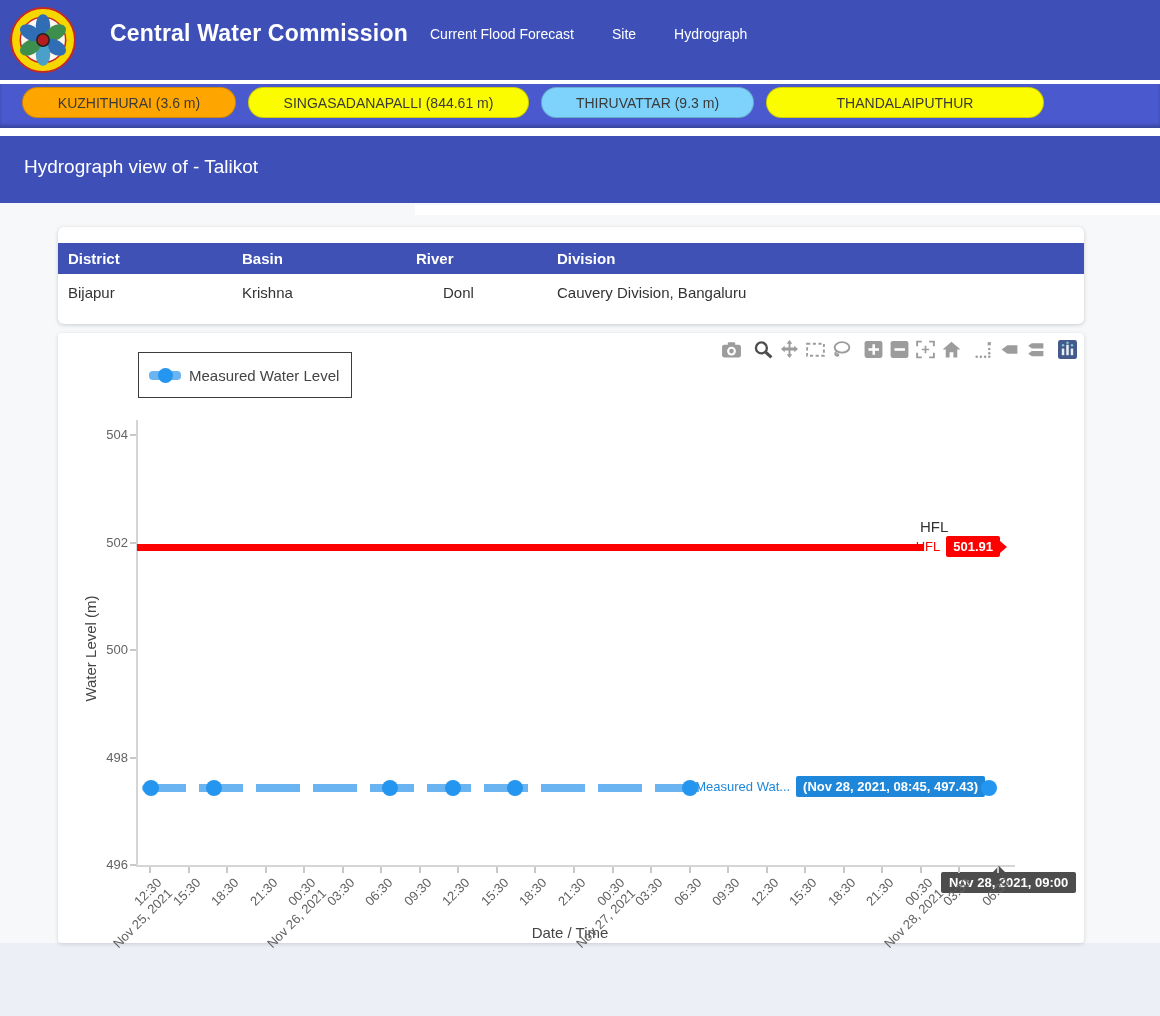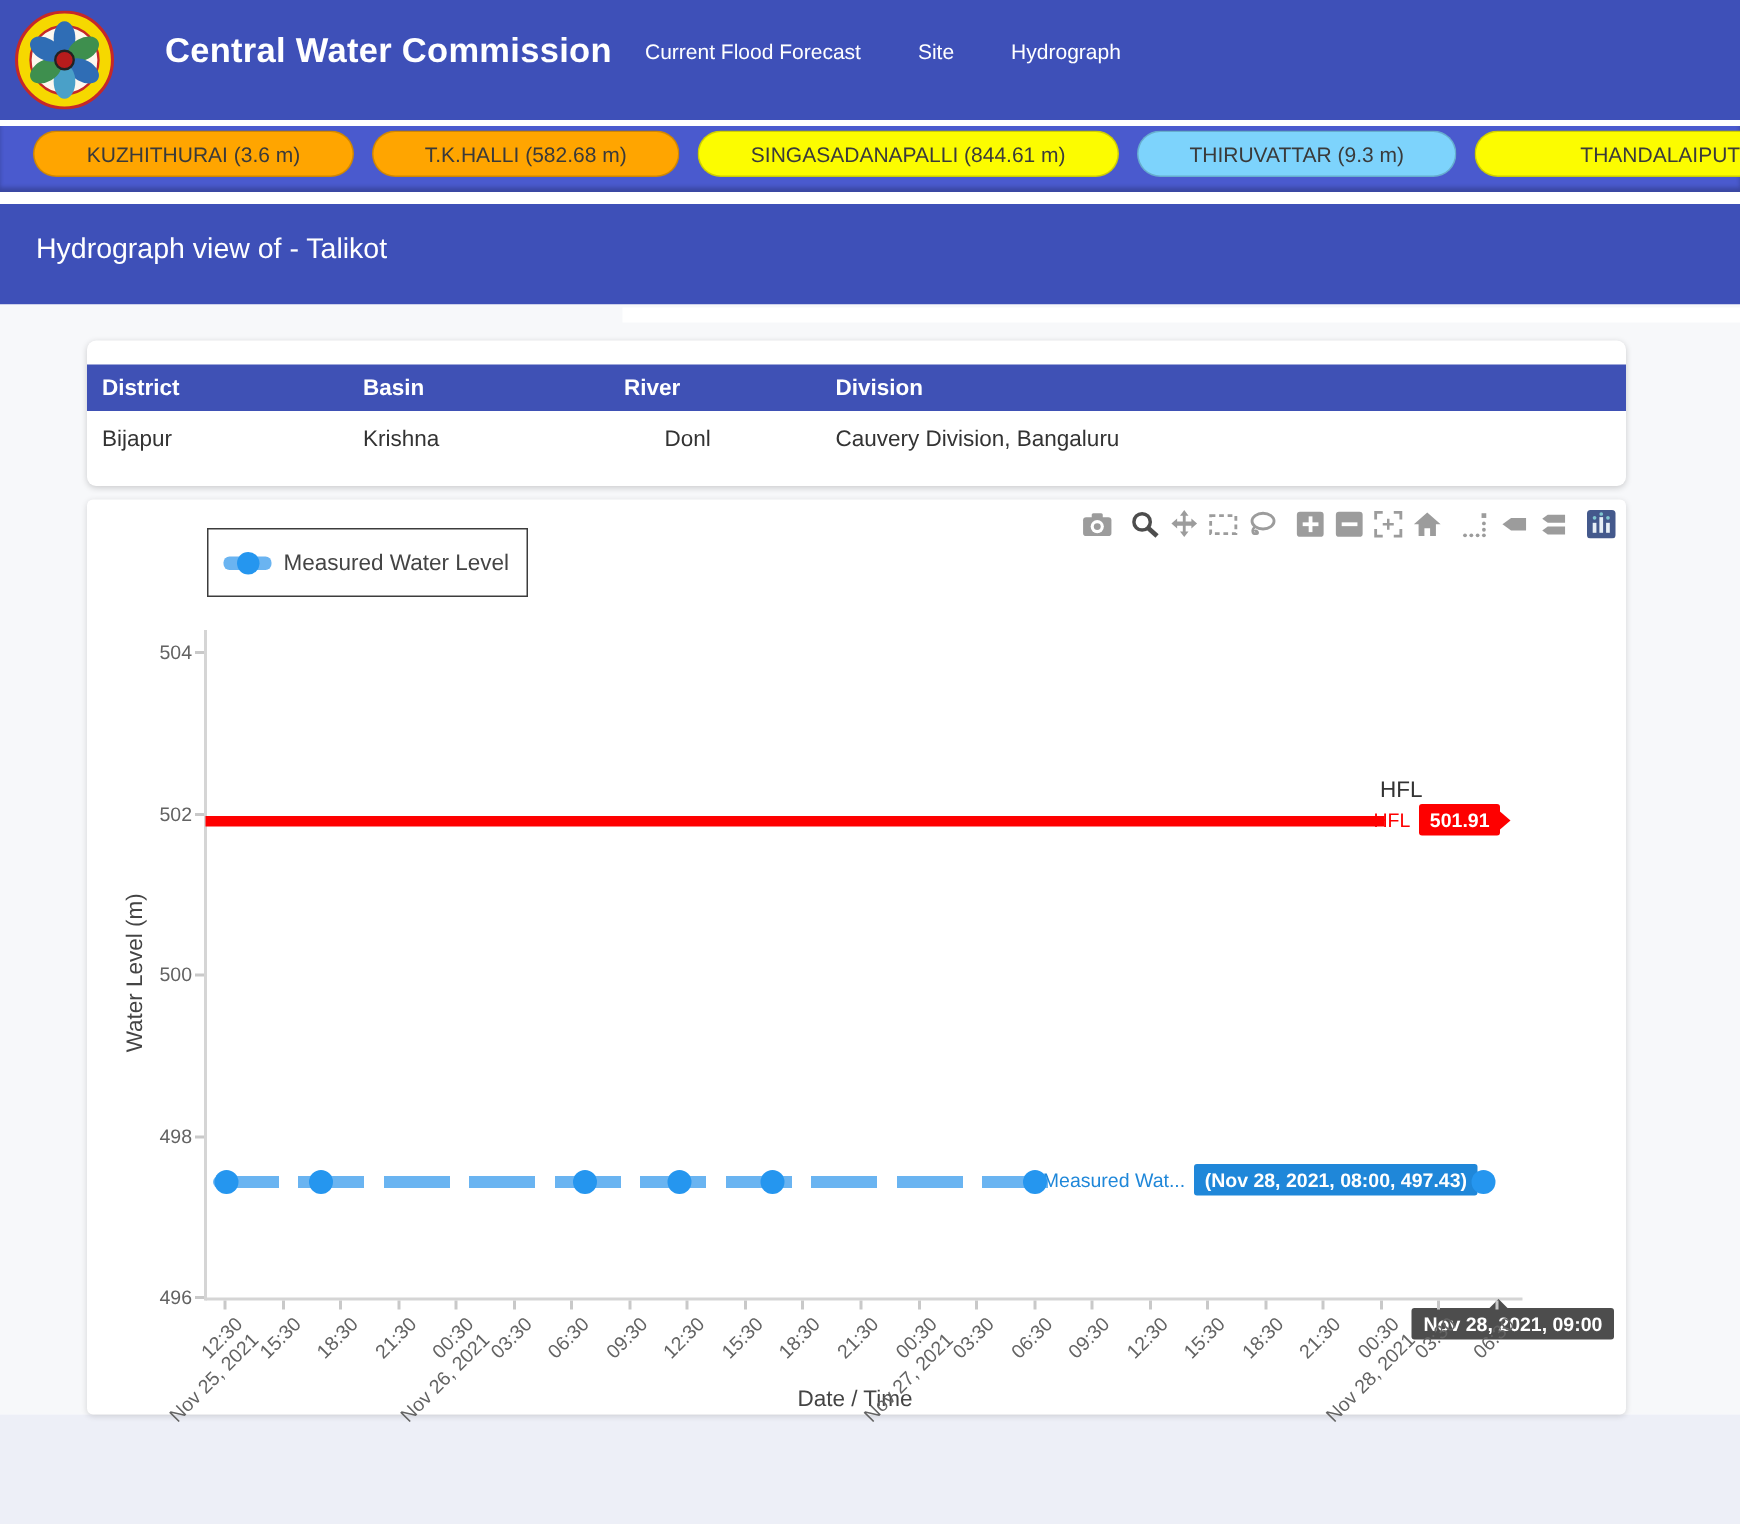--- a/index.html
+++ b/index.html
@@ -119,21 +119,20 @@
   <div id="nav-list">
       <div class="nav-item">Current Flood Forecast</div>
       <div class="nav-item">Site</div>
       <div class="nav-item">Hydrograph</div>
     </div>
 </div>
 
 <div id="stations-bar">
   <div id="stations-row">
       <button class="pill" style="background: rgb(255, 165, 0); width: 214px;">KUZHITHURAI (3.6 m)</button>
-      <button class="pill" style="background: rgb(255, 165, 0); width: 205px;">T.K.HALLI (582.68 m)</button>
       <button class="pill" style="background: rgb(252, 252, 0); width: 281px;">SINGASADANAPALLI (844.61 m)</button>
       <button class="pill" style="background: #7dd3fc; width: 213px;">THIRUVATTAR (9.3 m)</button>
       <button class="pill" style="background: rgb(252, 252, 0); width: 278px;">THANDALAIPUTHUR</button>
     </div>
 </div>
 
 <div id="banner">
   <div id="banner-title">Hydrograph view of - Talikot</div>
 </div>
 
@@ -257,21 +256,21 @@
 
     <div id="hfl-annotation" style="top: 185.337px;">HFL</div>
 
     <div class="hoverbox" id="hover-hfl" style="top: 203.337px;">
       <span class="hover-trace-label">HFL</span>
       <span class="hover-badge">501.91</span>
     </div>
 
     <div class="hoverbox" id="hover-measured" style="top: 443.137px;">
       <span class="hover-trace-label">Measured Wat...</span>
-      <span class="hover-badge">(Nov 28, 2021, 08:00, 497.43)</span>
+      <span class="hover-badge">(Nov 28, 2021, 08:45, 497.43)</span>
     </div>
 
     <div id="x-tooltip">
       <div id="x-tooltip-caret"></div>
       <span>Nov 28, 2021, 09:00</span>
     </div>
   <div class="ytick-mark" style="left: 72px; top: 531px;"></div>
       <div class="ytick-label" style="left: 26px; top: 524px;">496</div>
       <div class="ytick-mark" style="left: 72px; top: 423.5px;"></div>
       <div class="ytick-label" style="left: 26px; top: 416.5px;">498</div>

